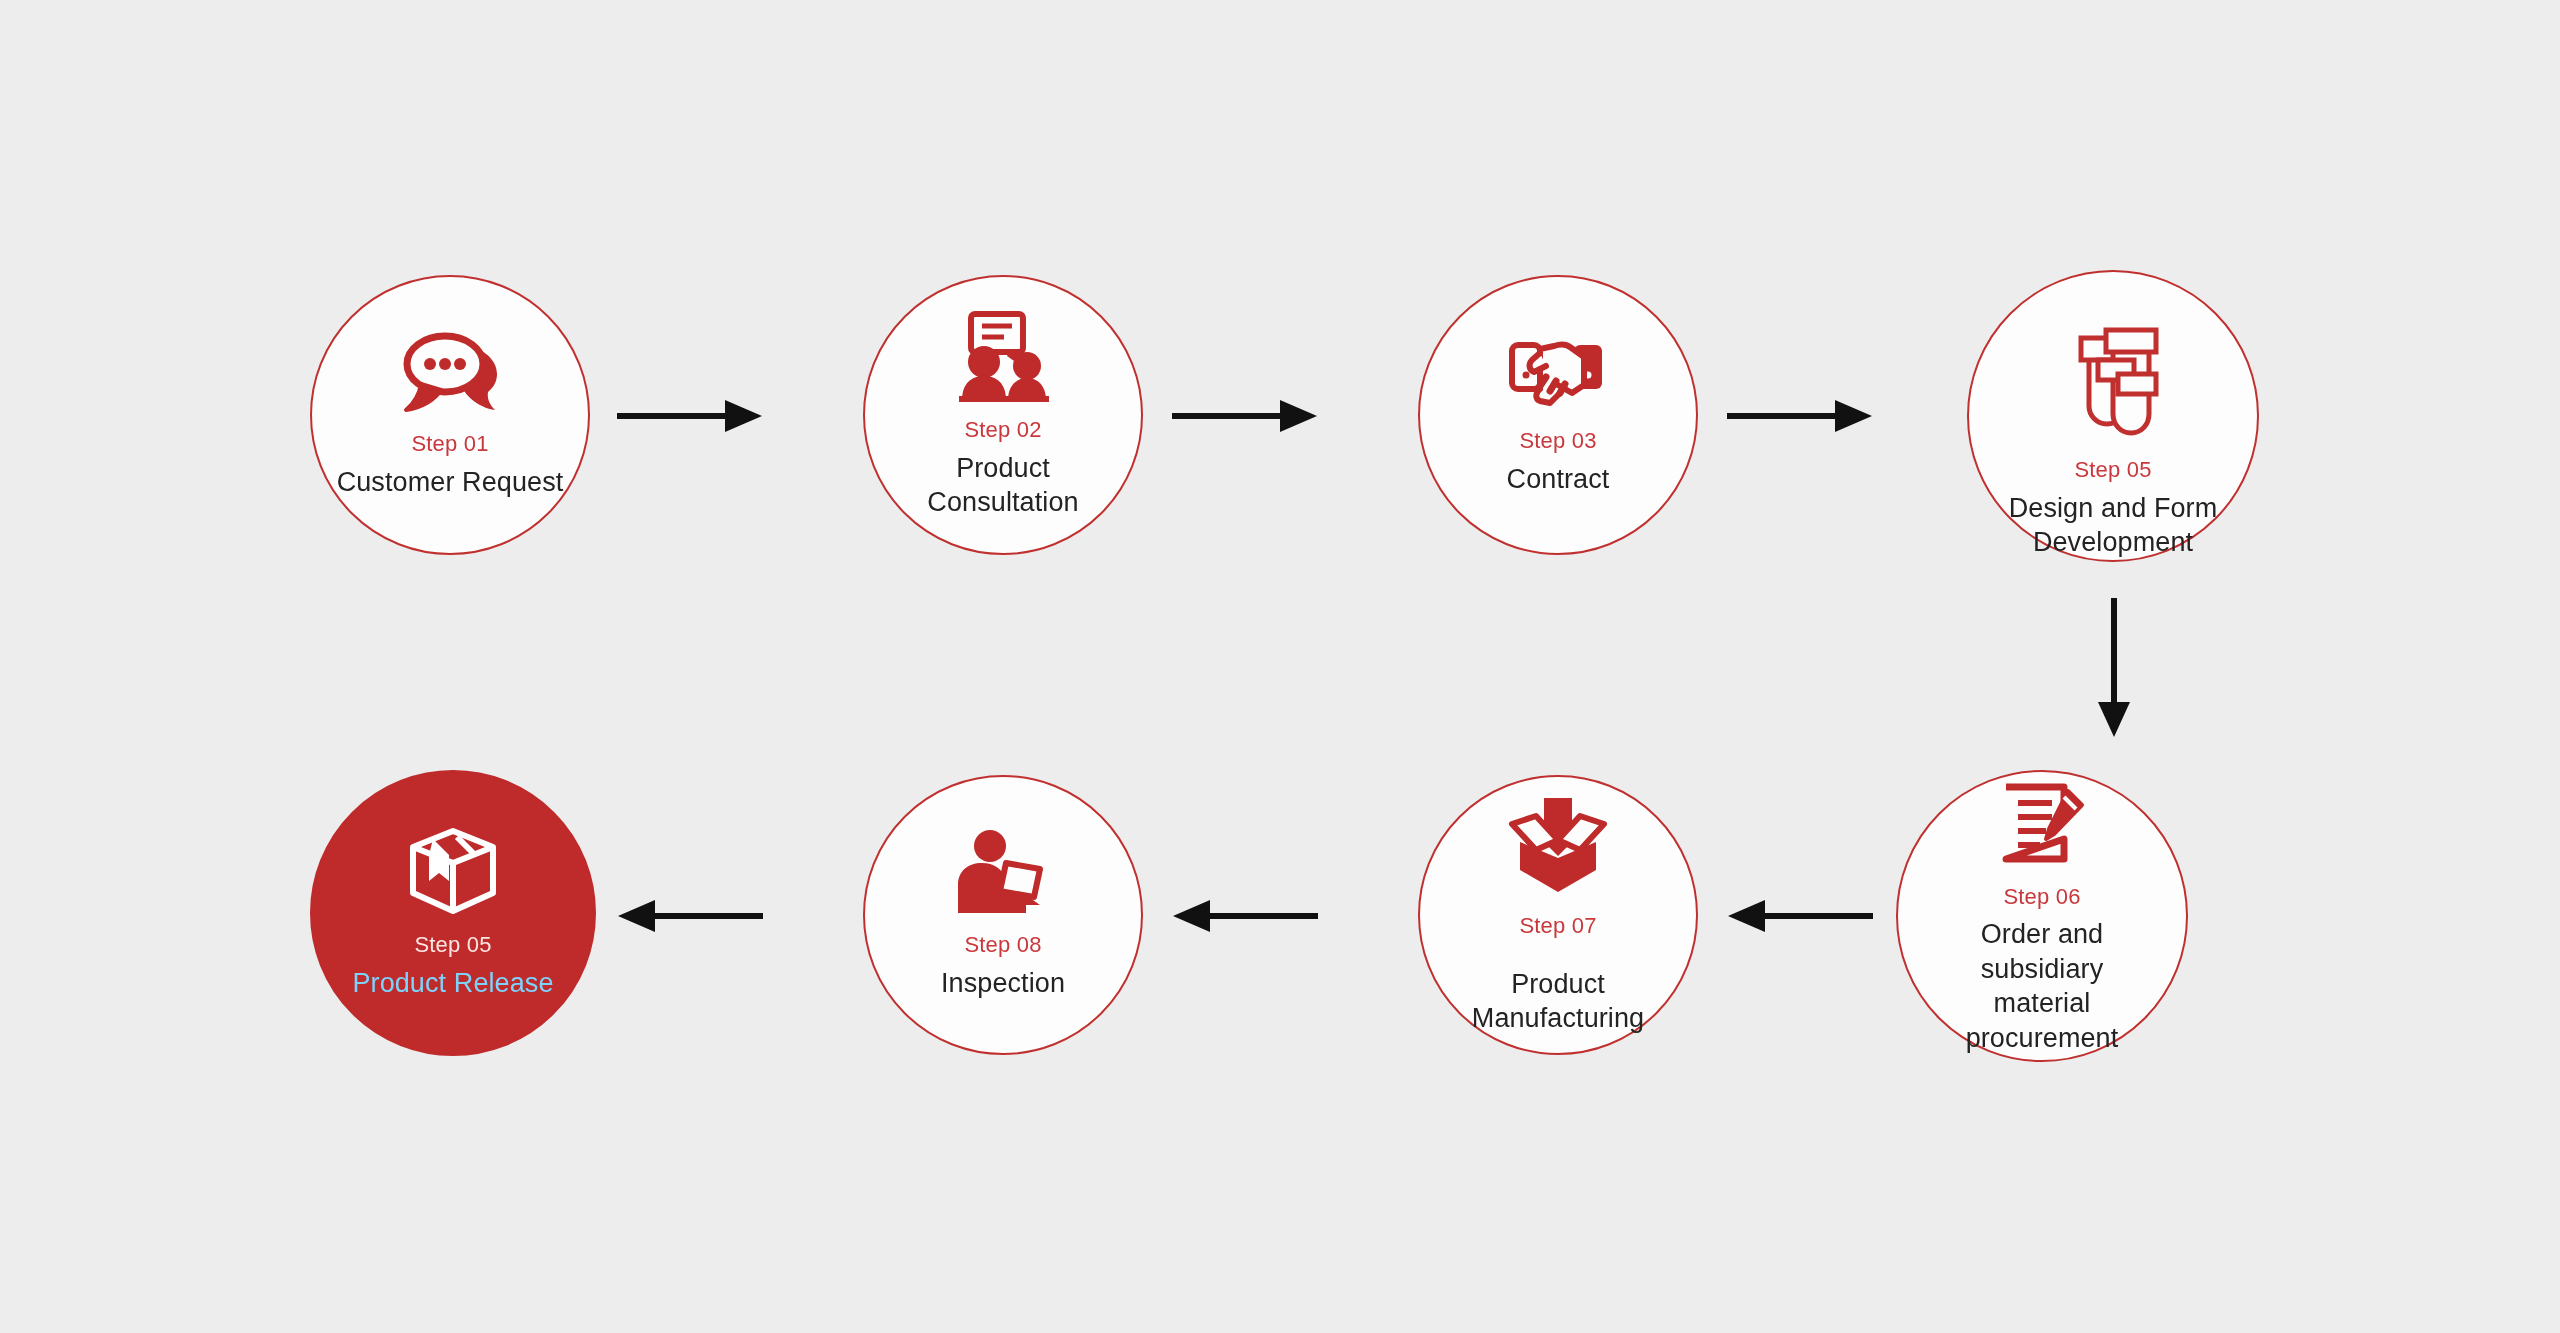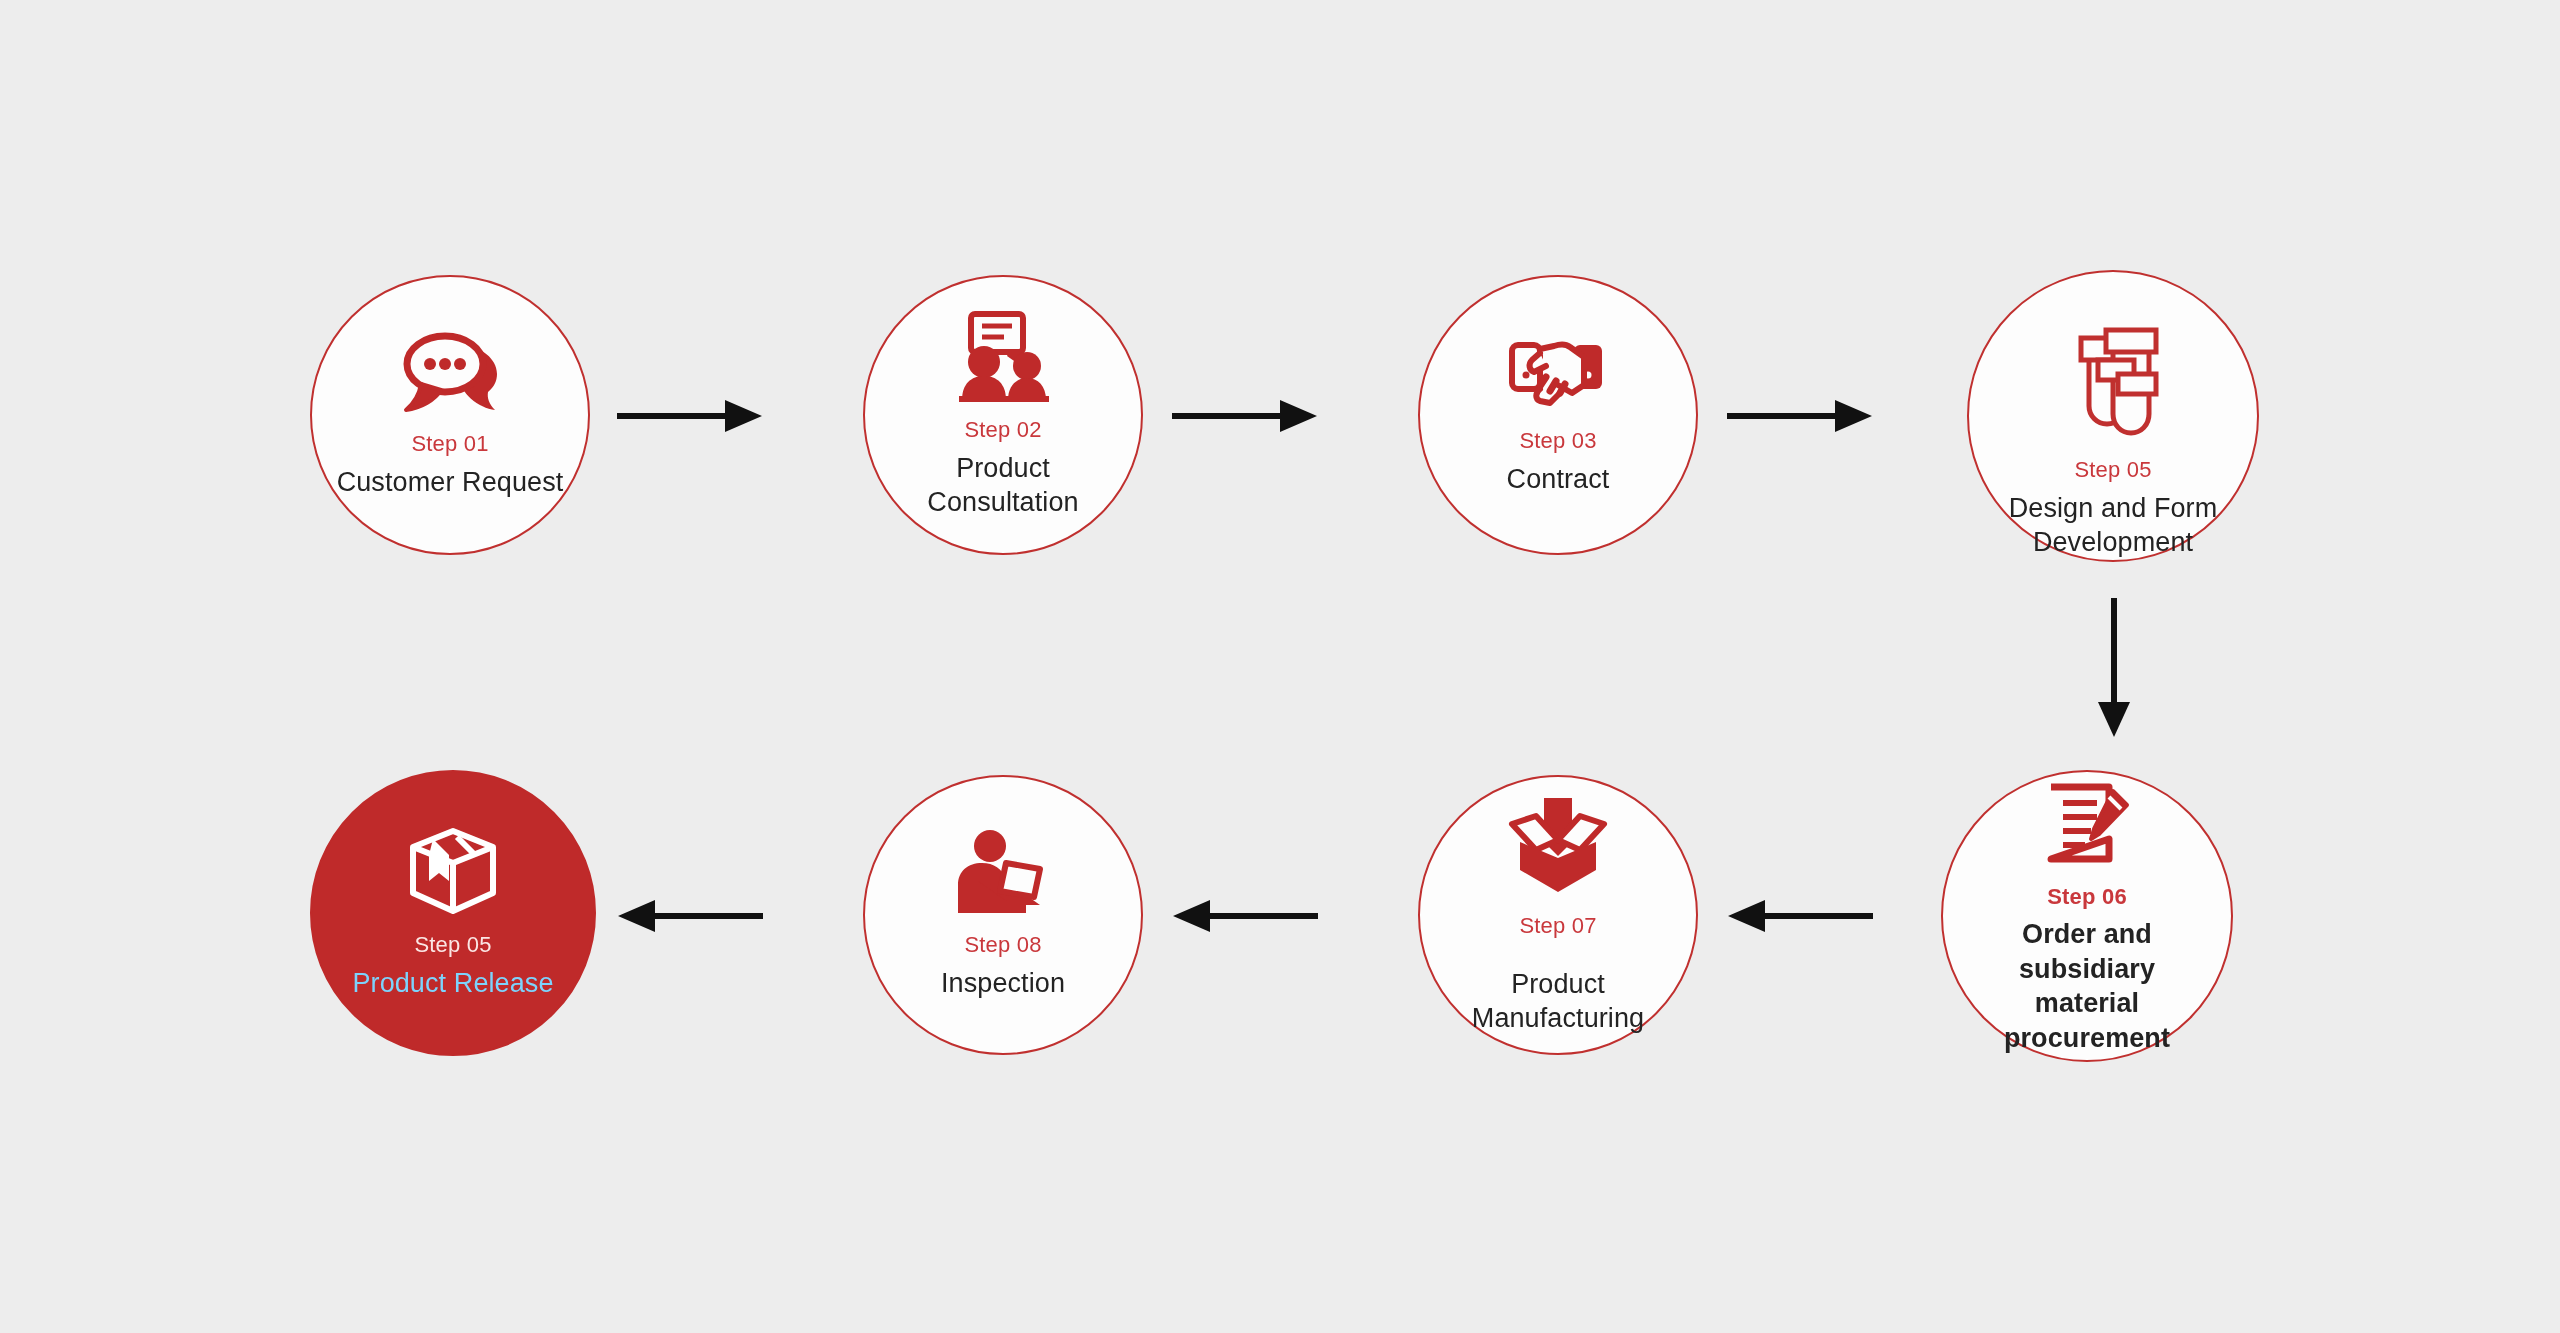--- a/index.html
+++ b/index.html
@@ -172,21 +172,21 @@
     <div class="step-label" style="max-width:210px;">Design and Form Development</div>
   </div>
 
   <div class="flow-arrow" style="left:2096px; top:598px;">
     <svg width="36" height="140" viewBox="0 0 36 140">
       <line x1="18" y1="0" x2="18" y2="108" stroke="#111111" stroke-width="6"></line>
       <path d="M2 104 L18 139 L34 104 Z" fill="#111111"></path>
     </svg>
   </div>
 
-  <div class="step-node outline" style="left:1941px; top:770px; width:292px; height:292px;font-weight:bold;">
+  <div class="step-node outline" style="left:1896px; top:770px; width:292px; height:292px;">
     <span class="step-icon">
       <svg width="92" height="92" viewBox="0 0 92 92">
         <path d="M10 10 L68 10 L68 30 M68 62 L68 82 L10 82 Z" fill="#fdfdfd" stroke="#bf2a2a" stroke-width="7" stroke-linejoin="round"></path>
         <line x1="22" y1="26" x2="56" y2="26" stroke="#bf2a2a" stroke-width="6"></line>
         <line x1="22" y1="40" x2="56" y2="40" stroke="#bf2a2a" stroke-width="6"></line>
         <line x1="22" y1="54" x2="50" y2="54" stroke="#bf2a2a" stroke-width="6"></line>
         <line x1="22" y1="68" x2="44" y2="68" stroke="#bf2a2a" stroke-width="6"></line>
         <path d="M72 14 L86 28 L58 57 L50 62 L53 52 Z" fill="#bf2a2a" stroke="#bf2a2a" stroke-width="4" stroke-linejoin="round"></path>
         <line x1="68" y1="20" x2="80" y2="32" stroke="#fdfdfd" stroke-width="4"></line>
       </svg>

